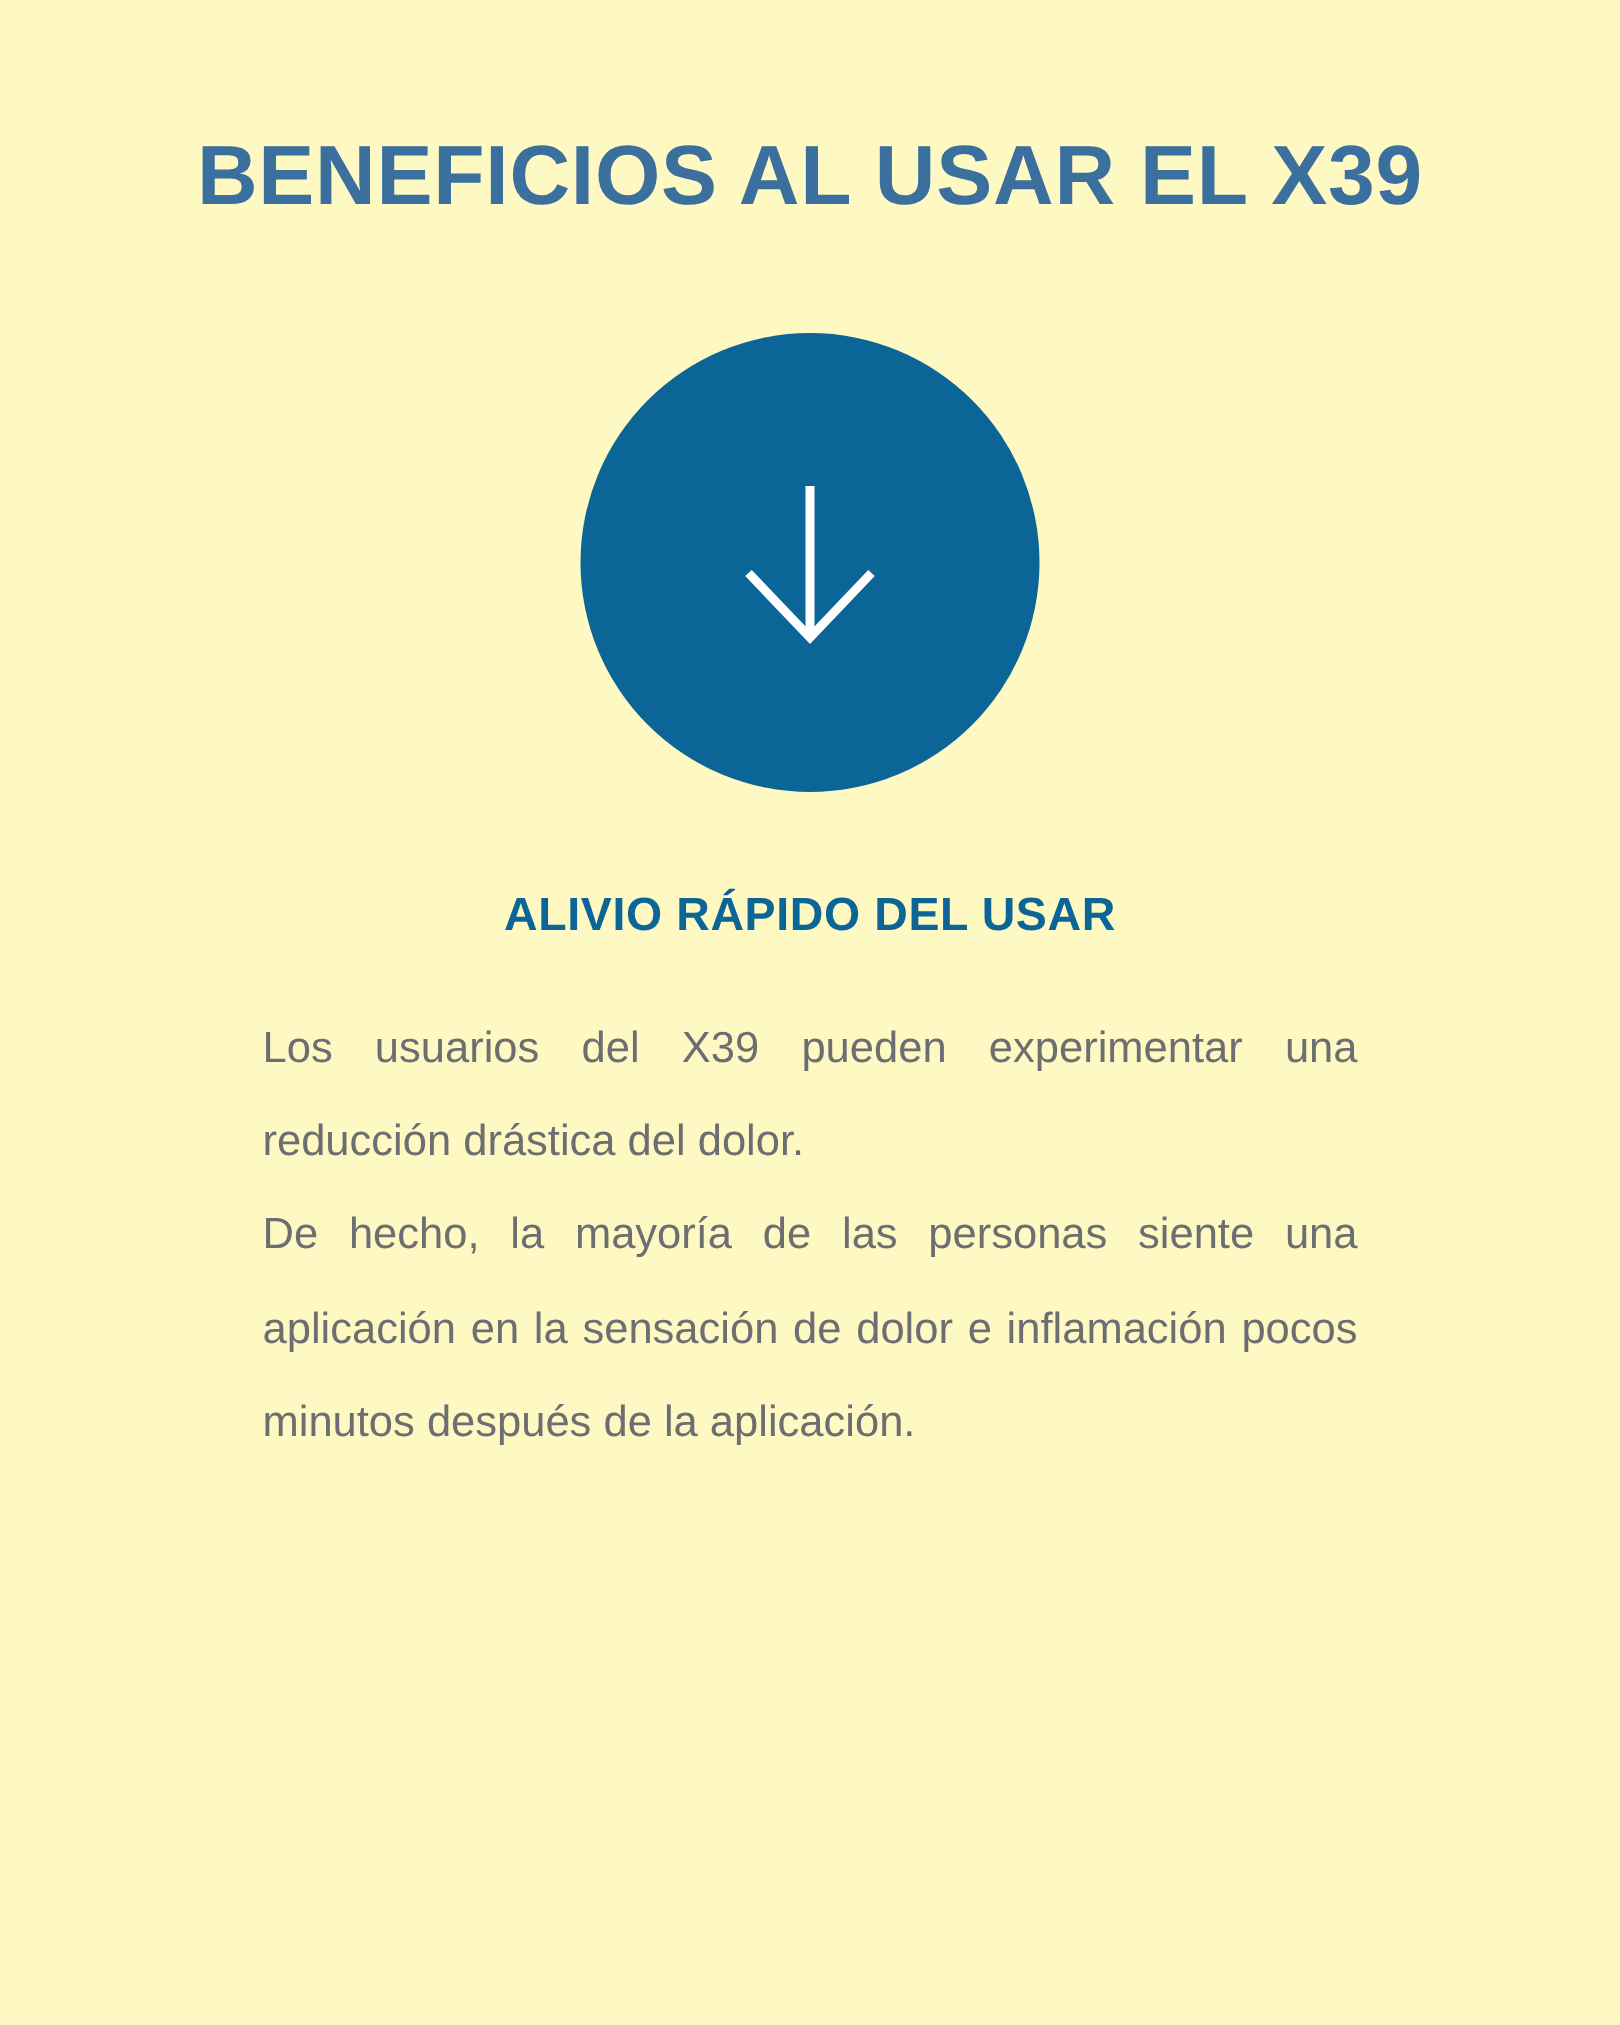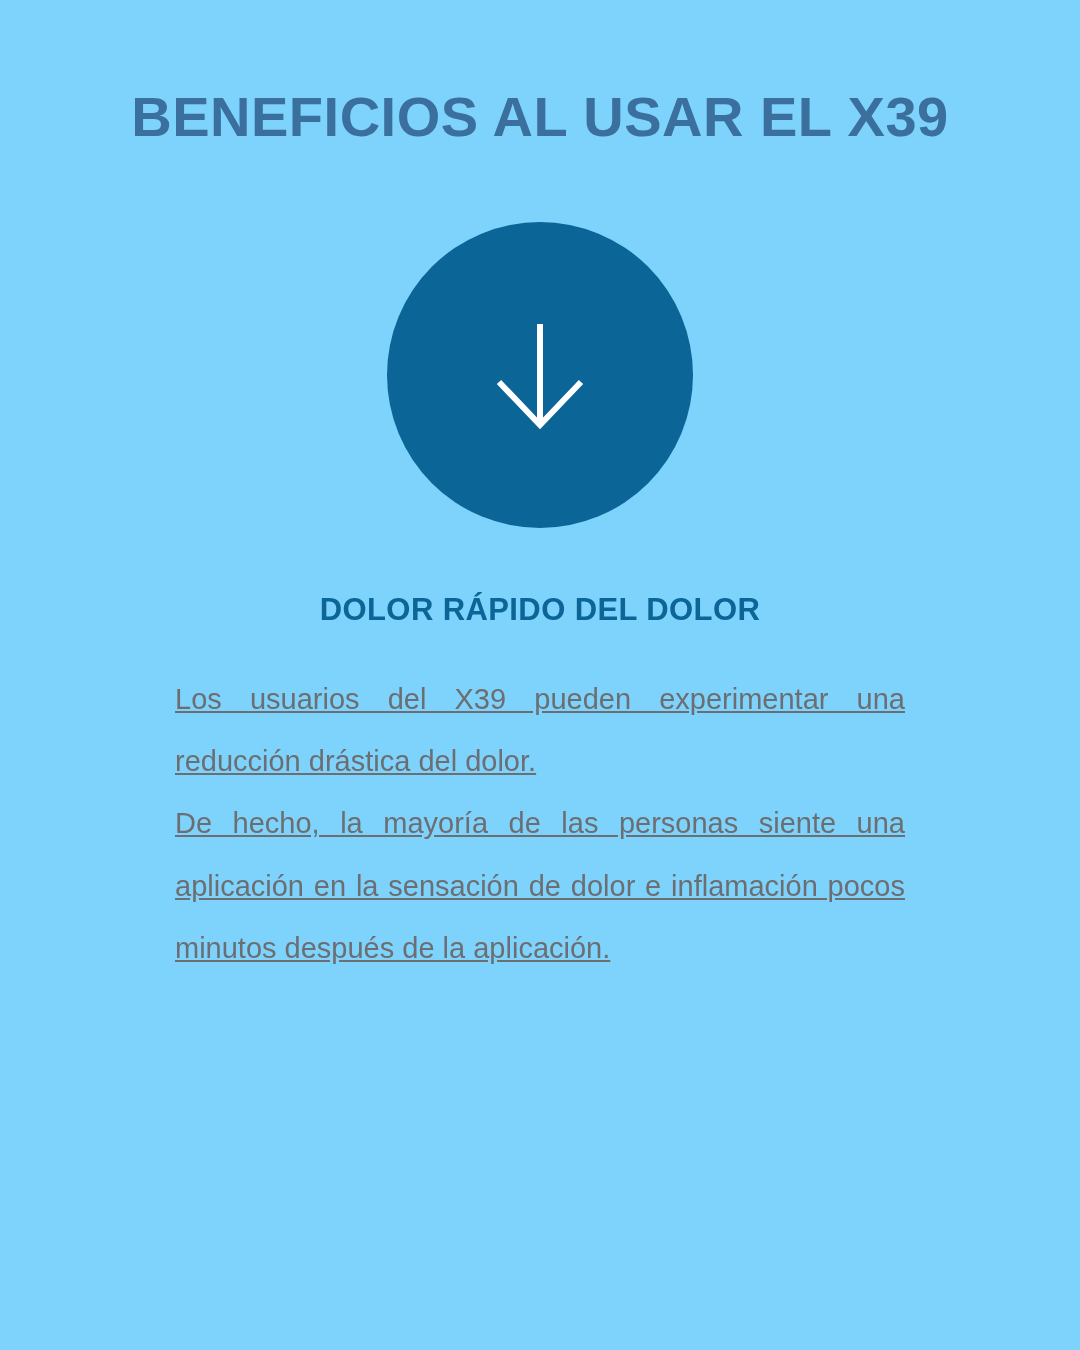--- a/index.html
+++ b/index.html
@@ -10,21 +10,21 @@
     width: 1080px;
     height: 1350px;
     background: #ffffff;
     font-family: "Liberation Sans", sans-serif;
     overflow: hidden;
   }
   .page {
     position: relative;
     width: 1080px;
     height: 1350px;
-    background: #7dd3fc;
+    background: #fef9c3;
     box-sizing: border-box;
   }
   .headline {
     margin: 0;
     padding-top: 86px;
     text-align: center;
     font-size: 56px;
     line-height: 1.1;
     font-weight: 700;
     letter-spacing: 0.5px;
@@ -59,21 +59,20 @@
   }
   .body-copy {
     margin: 0 auto;
     padding-top: 40px;
     width: 730px;
     text-align: justify;
     font-size: 29px;
     line-height: 2.15;
     color: #6d6e71;
     font-weight: 400;
-    text-decoration: underline;
   }
   .body-copy p {
     margin: 0;
   }
 </style>
 </head>
 <body>
 
 <div class="page">
 
@@ -81,20 +80,20 @@
 
   <div class="icon-wrap">
     <div class="icon-circle">
       <svg width="130" height="130" viewBox="0 0 130 130" aria-hidden="true">
         <line x1="65" y1="14" x2="65" y2="112" stroke="#ffffff" stroke-width="6" stroke-linecap="butt"></line>
         <polyline points="24,72 65,115 106,72" fill="none" stroke="#ffffff" stroke-width="6" stroke-linecap="butt" stroke-linejoin="miter"></polyline>
       </svg>
     </div>
   </div>
 
-  <h2 class="subtitle">DOLOR RÁPIDO DEL DOLOR</h2>
+  <h2 class="subtitle">ALIVIO RÁPIDO DEL USAR</h2>
 
   <div class="body-copy">
     <p>Los usuarios del X39 pueden experimentar una reducción drástica del dolor.</p>
     <p> De hecho, la mayoría de las personas siente una aplicación en la sensación de dolor e inflamación pocos minutos después de la aplicación.</p>
   </div>
 
 </div>
 
 </body></html>

